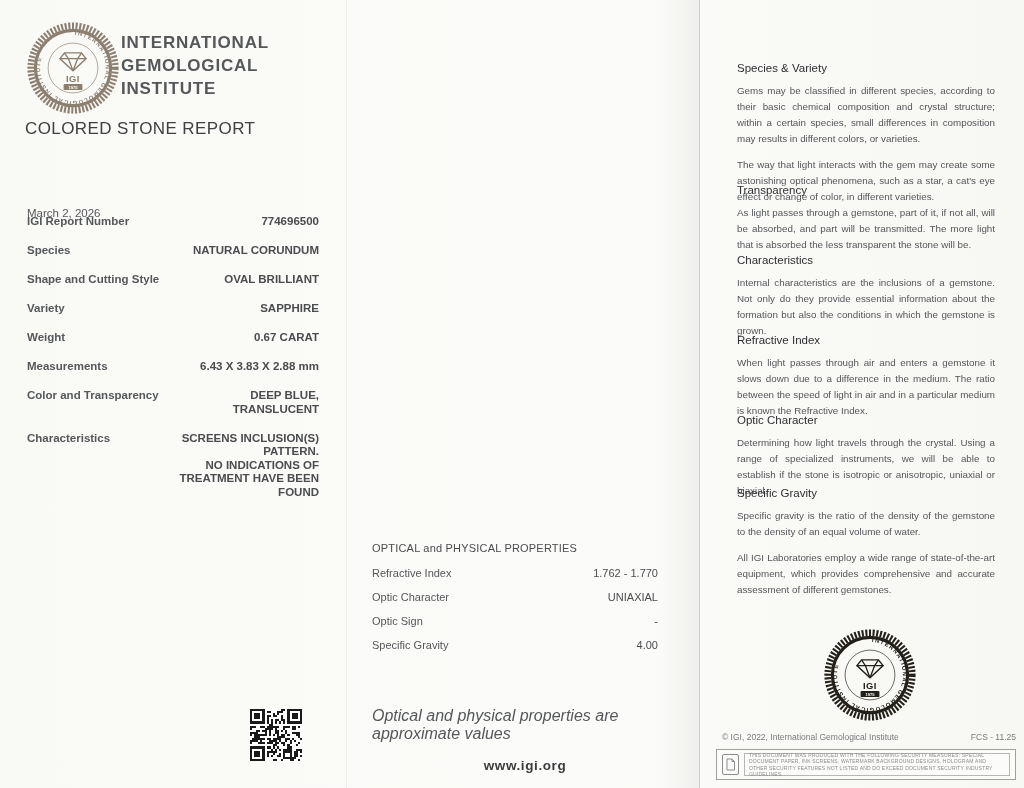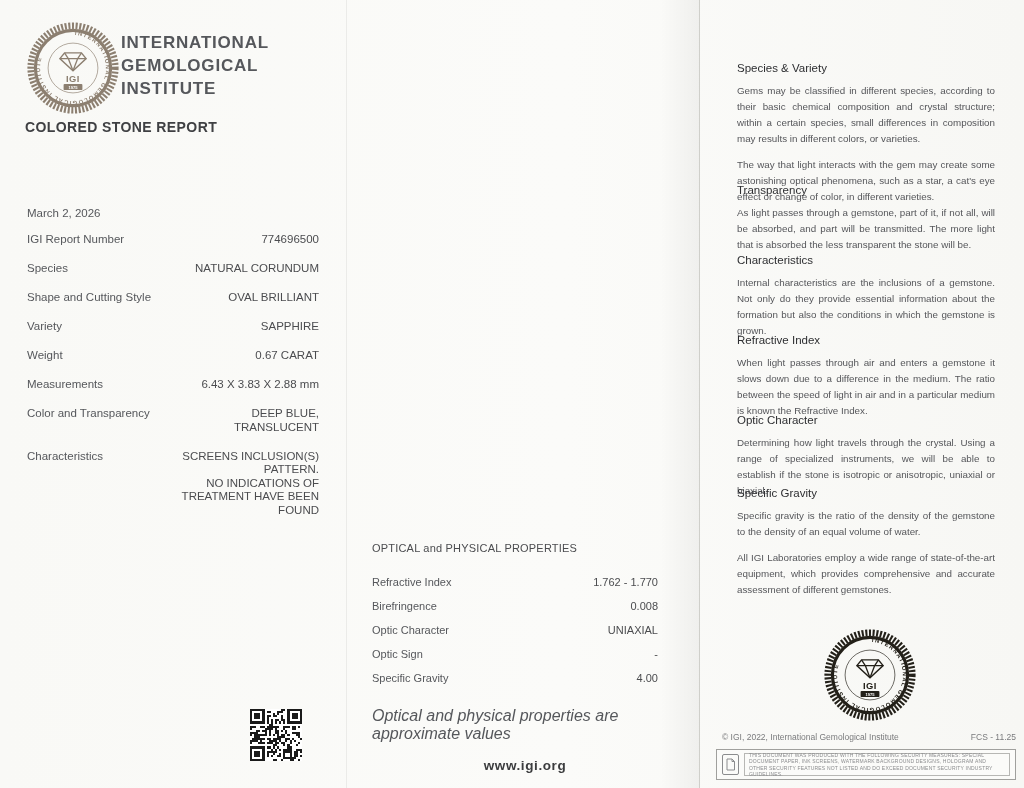--- a/index.html
+++ b/index.html
@@ -15,32 +15,32 @@
   .fold-left  { left:346px; background:rgba(0,0,0,0.06); }
   .fold-right { left:699px; background:#cfcfca; }
   .fold-shadow { position:absolute; top:0; bottom:0; left:660px; width:39px;
     background:linear-gradient(90deg, rgba(0,0,0,0) 0%, rgba(0,0,0,0.045) 100%); }
 
   
   .seal { position:absolute; }
   .seal-left { left:26px; top:18px; width:94px; height:100px; }
   .brand-title { position:absolute; left:121px; top:31px; font-size:17px; font-weight:bold;
     letter-spacing:0.8px; line-height:23px; color:#55575b; }
-  .report-title { position:absolute; left:25px; top:119px; font-size:14px; font-weight:bold;
+  .report-title { position:absolute; left:25px; top:119px; font-size:17px; font-weight:normal;
     letter-spacing:0.4px; color:#3f4043; }
   .report-date { position:absolute; left:27px; top:207px; font-size:11.5px; }
-  .fields { position:absolute; left:27px; top:233px; width:292px; }
+  .fields { position:absolute; left:27px; top:215px; width:292px;font-weight:bold; }
   .field-row { display:flex; align-items:flex-start; margin-bottom:15.5px;
     font-size:11.5px; line-height:13.5px; }
   .field-label { width:152px; flex:none; color:#55575b; }
   .field-value { flex:1; text-align:right; white-space:pre-line; color:#4b4c4f; }
 
   
   .props { position:absolute; left:372px; top:542px; width:286px; font-size:11px; }
-  .props-header { margin-bottom:22px; letter-spacing:0.2px; color:#4b4c4f; }
+  .props-header { margin-bottom:13px; letter-spacing:0.2px; color:#4b4c4f; }
   .prop-row { display:flex; margin-bottom:12px; line-height:12px; }
   .prop-label { flex:1; color:#55575b; }
   .prop-value { text-align:right; color:#4b4c4f; }
   .props-note { position:absolute; left:372px; top:707px; width:270px;
     font-size:16px; font-style:italic; color:#55575b; }
   .website { position:absolute; left:420px; top:758px; width:210px; text-align:center;
     font-size:13.5px; font-weight:bold; letter-spacing:0.6px; color:#3b3c3e; }
   .qr { position:absolute; left:250px; top:708px; width:52px; height:54px; }
   .qr svg { width:100%; height:100%; }
 
@@ -140,24 +140,20 @@
     </div>
   </div>
 
   <div class="props">
     <div class="props-header">OPTICAL and PHYSICAL PROPERTIES</div>
     <div class="prop-row">
       <div class="prop-label">Refractive Index</div>
       <div class="prop-value">1.762 - 1.770</div>
     </div>
     <div class="prop-row">
-      <div class="prop-label">Birefringence</div>
-      <div class="prop-value">0.008</div>
-    </div>
-    <div class="prop-row">
       <div class="prop-label">Optic Character</div>
       <div class="prop-value">UNIAXIAL</div>
     </div>
     <div class="prop-row">
       <div class="prop-label">Optic Sign</div>
       <div class="prop-value">-</div>
     </div>
     <div class="prop-row">
       <div class="prop-label">Specific Gravity</div>
       <div class="prop-value">4.00</div>

